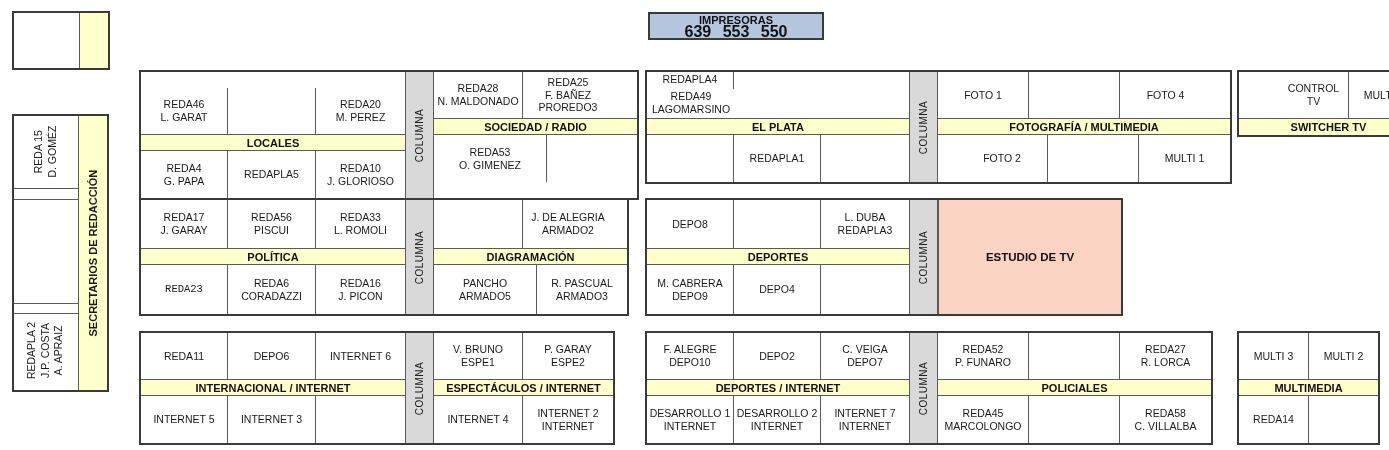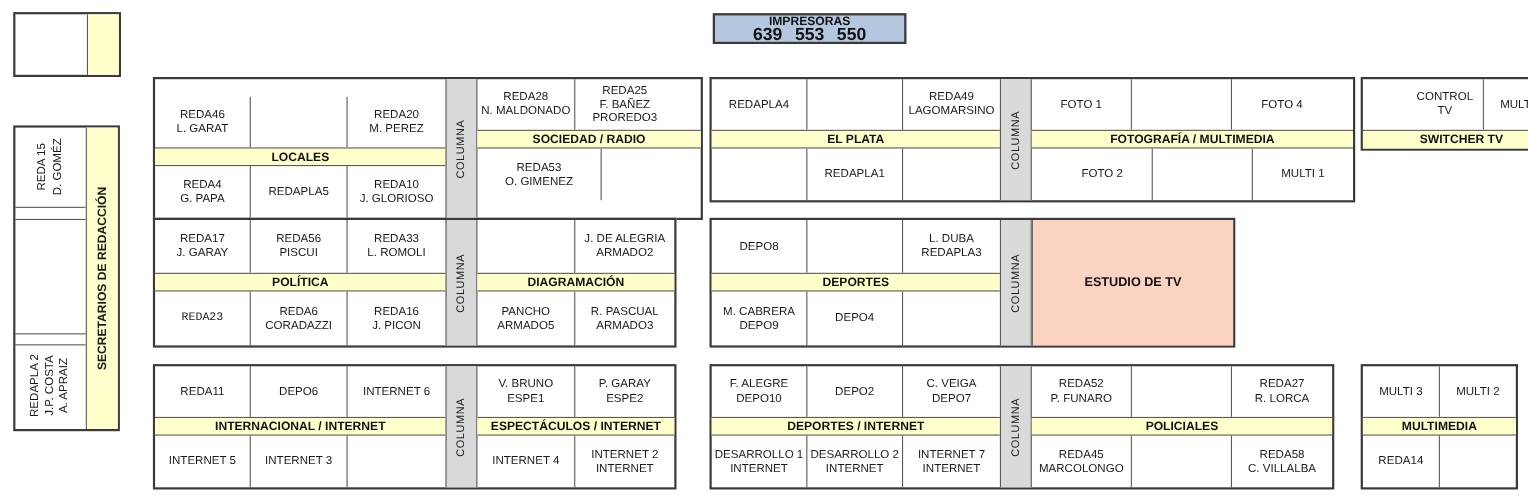--- a/index.html
+++ b/index.html
@@ -118,21 +118,21 @@
         <div class="band" style="height: 17px;">SOCIEDAD / RADIO</div>
         <div class="cells-row" style="height: 47px;">
           <div class="cell" style="width: 113px;">REDA53
 O. GIMENEZ</div>
           <div class="cell" style="width: 90px;"></div>
         </div>
       </div>
     </div>
     <div class="block" style="left: 645px; top: 70px;">
       <div class="section">
-        <div class="cells-row" style="height: 46px;">
+        <div class="cells-row" style="height: 46px; flex-direction: column;">
           <div class="cell" style="width: 87px;">REDAPLA4</div>
           <div class="cell" style="width: 87px;"></div>
           <div class="cell" style="width: 88px; text-align: center;">REDA49
 LAGOMARSINO</div>
         </div>
         <div class="band" style="height: 17px;">EL PLATA</div>
         <div class="cells-row" style="height: 47px;">
           <div class="cell" style="width: 87px;"></div>
           <div class="cell" style="width: 87px;">REDAPLA1</div>
           <div class="cell" style="width: 88px;"></div>
@@ -187,21 +187,21 @@
         <div class="rot">COLUMNA</div>
       </div>
       <div class="section">
         <div class="cells-row" style="height: 48px;">
           <div class="cell" style="width: 89px;"></div>
           <div class="cell" style="width: 90px;">J. DE ALEGRIA
 ARMADO2</div>
         </div>
         <div class="band" style="height: 17px;">DIAGRAMACIÓN</div>
         <div class="cells-row" style="height: 49px;">
-          <div class="cell" style="width: 89px;">PANCHO
+          <div class="cell" style="width: 103px;">PANCHO
 ARMADO5</div>
           <div class="cell" style="width: 90px;">R. PASCUAL
 ARMADO3</div>
         </div>
       </div>
     </div>
     <div class="block" style="left: 645px; top: 198px;">
       <div class="section">
         <div class="cells-row" style="height: 48px;">
           <div class="cell" style="width: 87px;">DEPO8</div>

